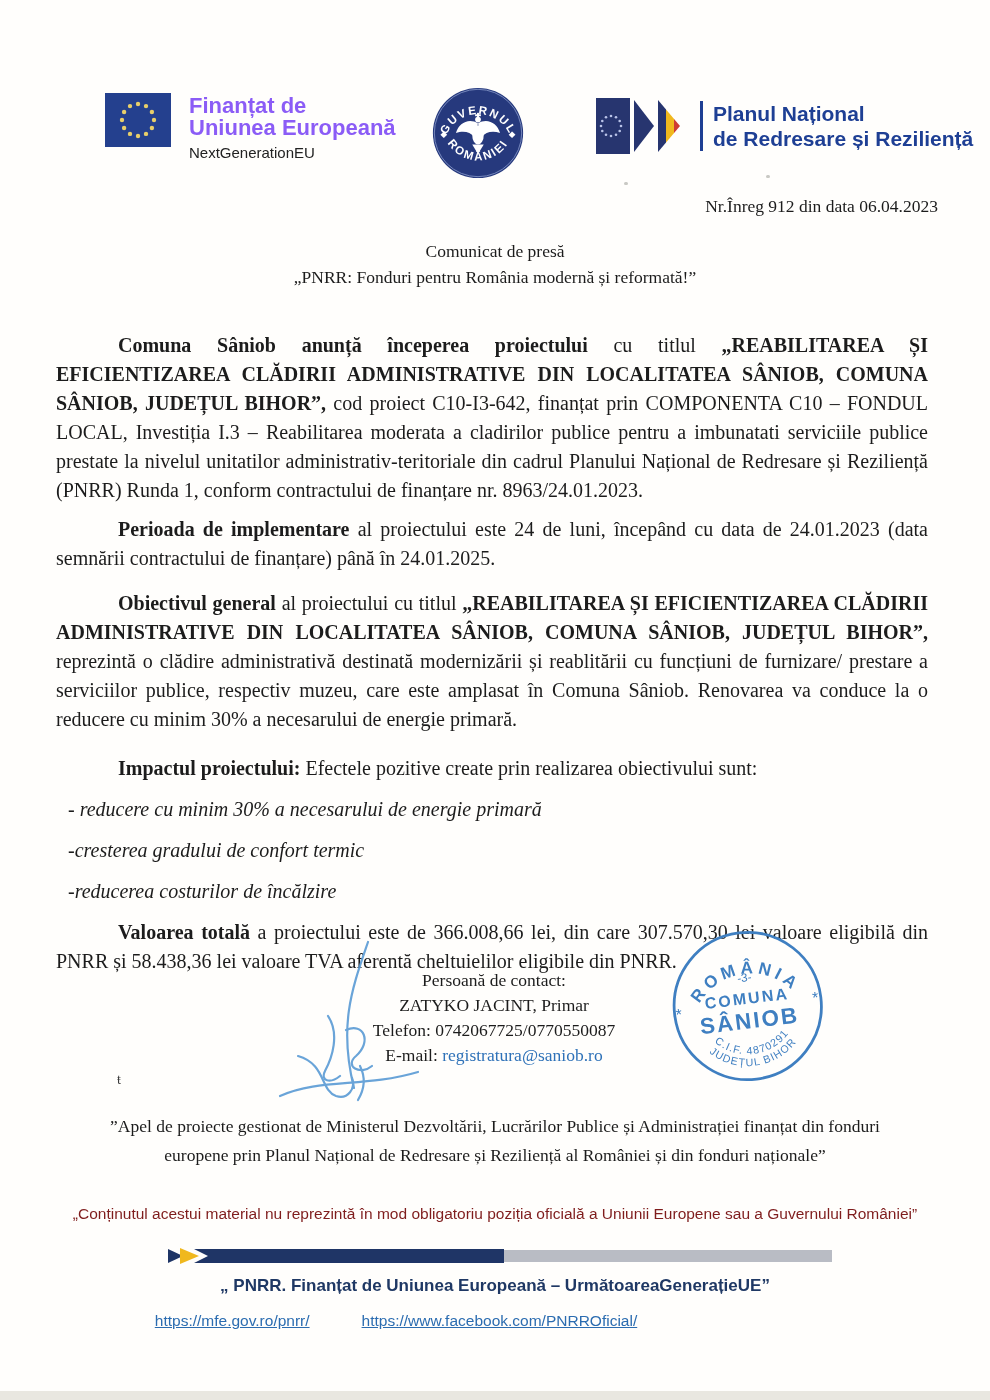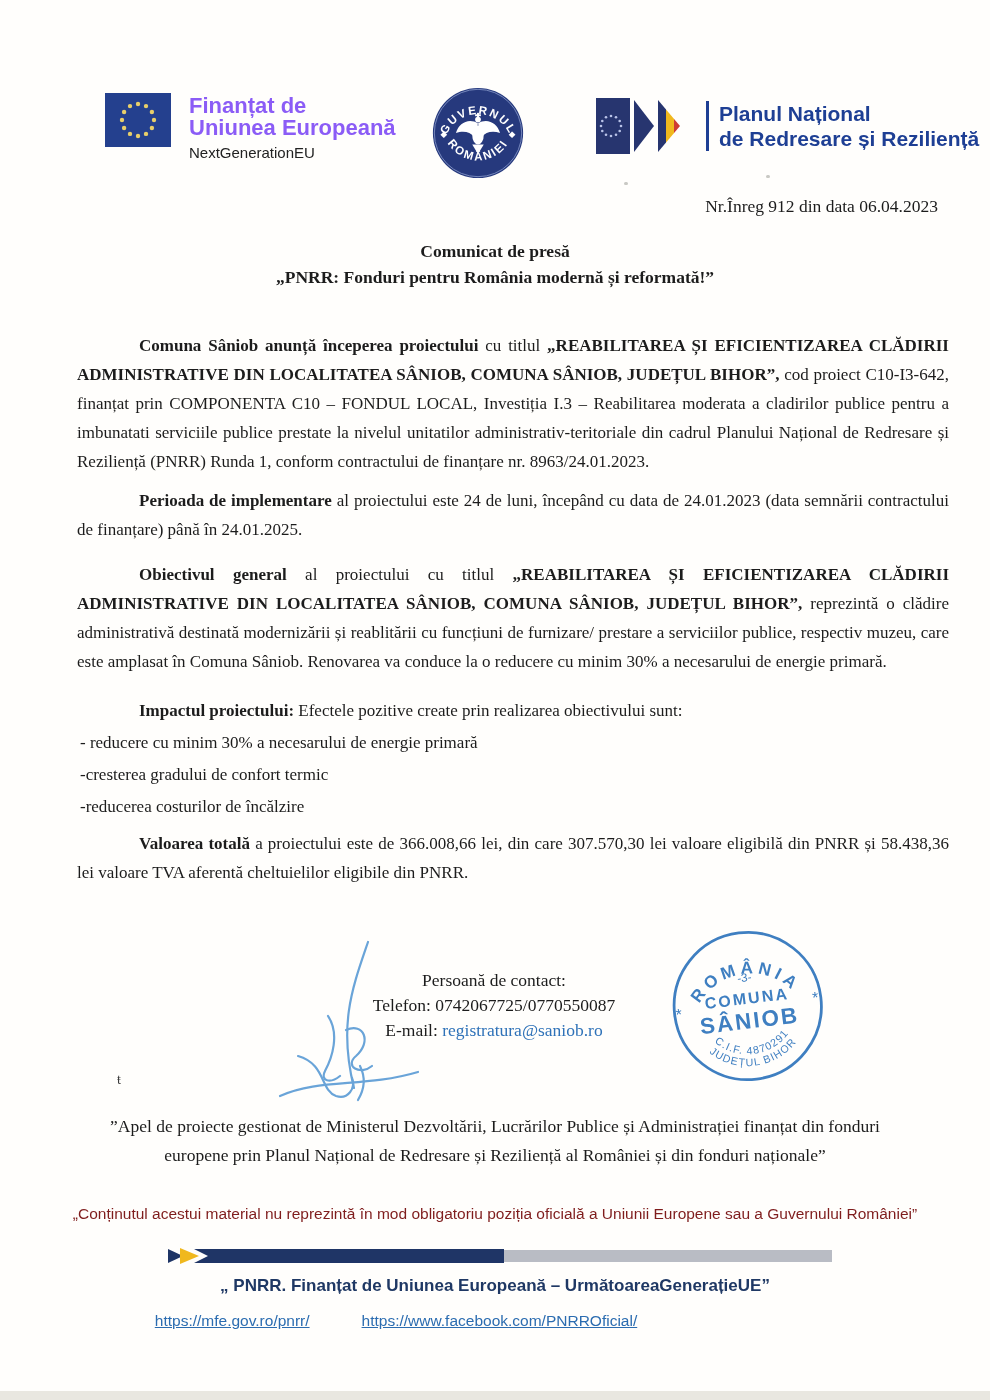--- a/index.html
+++ b/index.html
@@ -7,33 +7,33 @@
        font-family:"Liberation Serif", serif;color:#1c1c1c;}
   .abs{position:absolute;}
 
   
   .eu-block{left:105px;top:93px;display:flex;gap:18px;}
   .eu-text{font-family:"Liberation Sans", sans-serif;line-height:22px;padding-top:2px;}
   .eu-text .funded{font-weight:bold;color:#8b5cf6;font-size:22px;}
   .eu-text .nextgen{color:#222;font-size:15px;margin-top:3px;}
 
   .gov-seal{left:430px;top:85px;}
-  .pnrr-logo{left:596px;top:98px;display:flex;align-items:center;gap:22px;}
+  .pnrr-logo{left:596px;top:98px;display:flex;align-items:center;gap:16px;}
   .pnrr-text{font-family:"Liberation Sans", sans-serif;font-weight:bold;color:#1e3f94;
              font-size:21px;line-height:25px;border-left:3px solid #1e3f94;padding-left:10px;}
 
   
   .regnum{right:52px;top:196px;font-size:17.5px;}
-  .title-block{left:0;top:238px;width:990px;text-align:center;font-weight:bold;
+  .title-block{left:0;top:238px;width:990px;text-align:center;font-weight:normal;
                font-size:17.5px;line-height:26px;}
-  .column{left:77px;top:331px;width:872px;font-size:17px;line-height:29px;}
+  .column{left:56px;top:331px;width:872px;font-size:20px;line-height:29px;}
   .para{margin:0;text-align:justify;text-indent:62px;}
   .para.mt27{margin-top:10px;} .para.mt16{margin-top:16px;}
   .para.mt10{margin-top:20px;} .para.mt8{margin-top:8px;}
-  .impact-item{margin:3px;text-align:left;text-indent:0;}
+  .impact-item{margin:12px;text-align:left;text-indent:0;font-style:italic;}
   b{font-weight:bold;}
 
   
   .contact{left:294px;top:968px;width:400px;text-align:center;font-size:17.5px;line-height:25px;}
   .email-link{color:#2f72b8;text-decoration:none;}
   .signature{left:268px;top:938px;}
   .stamp{left:668px;top:926px;transform:rotate(-7deg);}
   .speck{left:117px;top:1072px;width:8px;height:16px;color:#3a3a3a;font-size:14px;}
 
   
@@ -173,20 +173,21 @@
       <path d="M78 92 C96 84 104 104 88 118 C76 128 92 138 104 128"></path>
       <path d="M30 118 C58 126 52 152 68 158 C80 162 88 150 84 140"></path>
       <path d="M12 158 C52 140 96 150 150 134"></path>
       <path d="M92 128 C98 140 96 152 90 162"></path>
     </g>
   </svg>
 </div>
 
 <div class="abs contact">
   <div>Persoană de contact:</div>
+  <div>ZATYKO JACINT, Primar</div>
   <div>Telefon: 0742067725/0770550087</div>
   <div><span>E-mail: </span><a class="email-link" href="#">registratura@saniob.ro</a></div>
 </div>
 
 <div class="abs stamp">
   <svg width="160" height="160" viewBox="0 0 150 150">
     <circle cx="75" cy="75" r="69" fill="none" stroke="#3f7fc1" stroke-width="2.6"></circle>
     <defs>
       <path id="stampTop" d="M 22,85 A 55,55 0 0 1 128,85"></path>
       <path id="stampBot1" d="M 28,82 A 48,48 0 0 0 122,82"></path>

